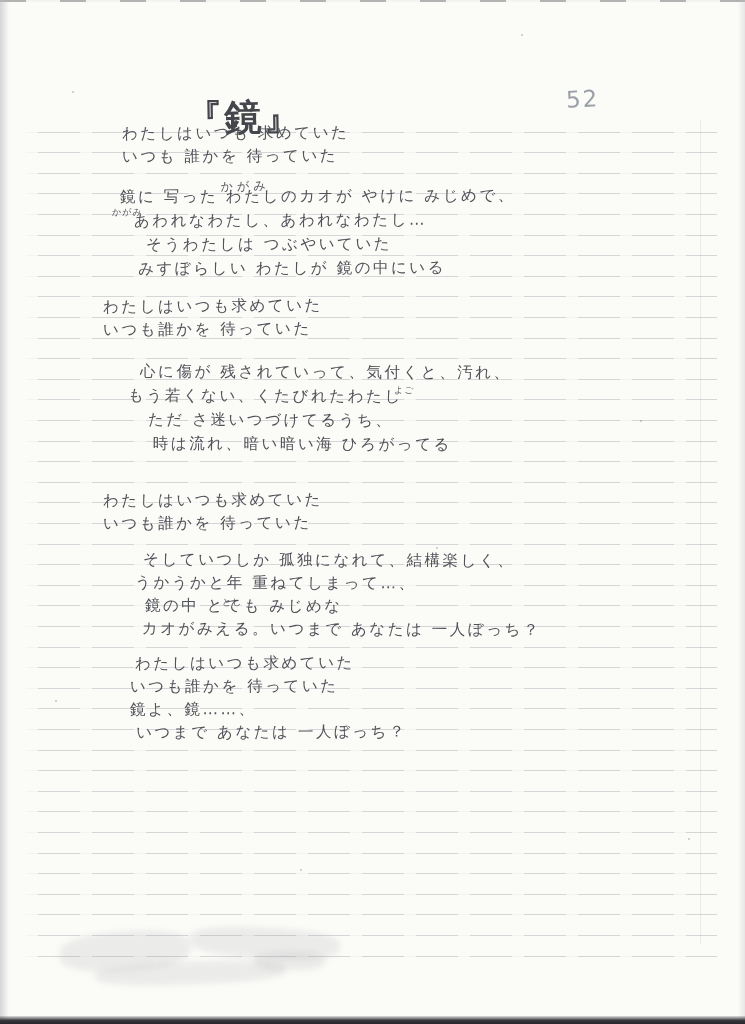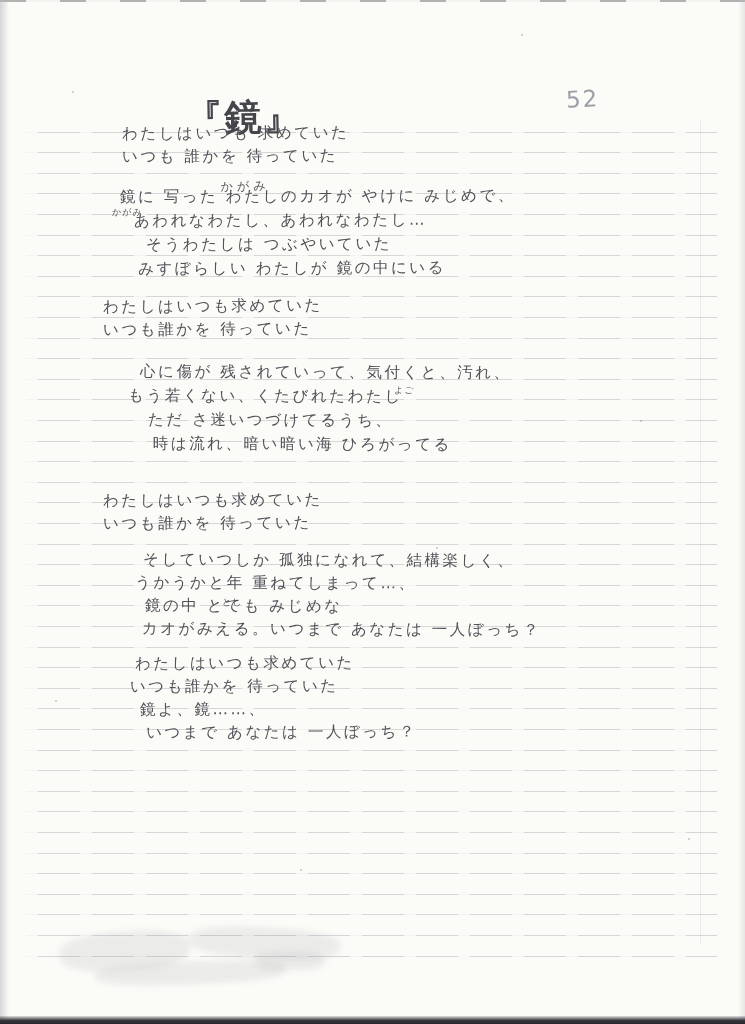--- a/index.html
+++ b/index.html
@@ -52,22 +52,22 @@
   .s2 .hl:nth-child(3){margin-left:26px}
   .s2 .hl:nth-child(4){margin-left:18px}
   .s4 .hl:nth-child(1){margin-left:13px}
   .s4 .hl:nth-child(2){margin-left:1px}
   .s4 .hl:nth-child(3){margin-left:21px}
   .s4 .hl:nth-child(4){margin-left:26px}
   .s6 .hl:nth-child(1){margin-left:8px}
   .s6 .hl:nth-child(3){margin-left:10px}
   .s6 .hl:nth-child(4){margin-left:7px}
   .s7 .hl:nth-child(1){margin-left:5px}
-  .s7 .hl:nth-child(3){margin-left:10px}
-  .s7 .hl:nth-child(4){margin-left:16px}
+  .s7 .hl:nth-child(3){margin-left:0}
+  .s7 .hl:nth-child(4){margin-left:6px}
   .ruby{position:absolute;font-size:9px;color:#5a5b62;letter-spacing:1px;white-space:pre;}
   .ruby-kagami{left:112px;top:206px;}
   .ruby-yogo{left:394px;top:384px;}
   .ruby-toshi{left:222px;top:596px;}
   
   .smudge{position:absolute;background:rgba(148,150,156,.16);filter:blur(3px);border-radius:40%;}
   .sm1{left:60px;top:932px;width:130px;height:38px;transform:rotate(-4deg);}
   .sm2{left:190px;top:928px;width:150px;height:30px;transform:rotate(3deg);}
   .sm3{left:95px;top:962px;width:190px;height:22px;transform:rotate(-2deg);}
   .sm4{left:255px;top:952px;width:70px;height:18px;}

